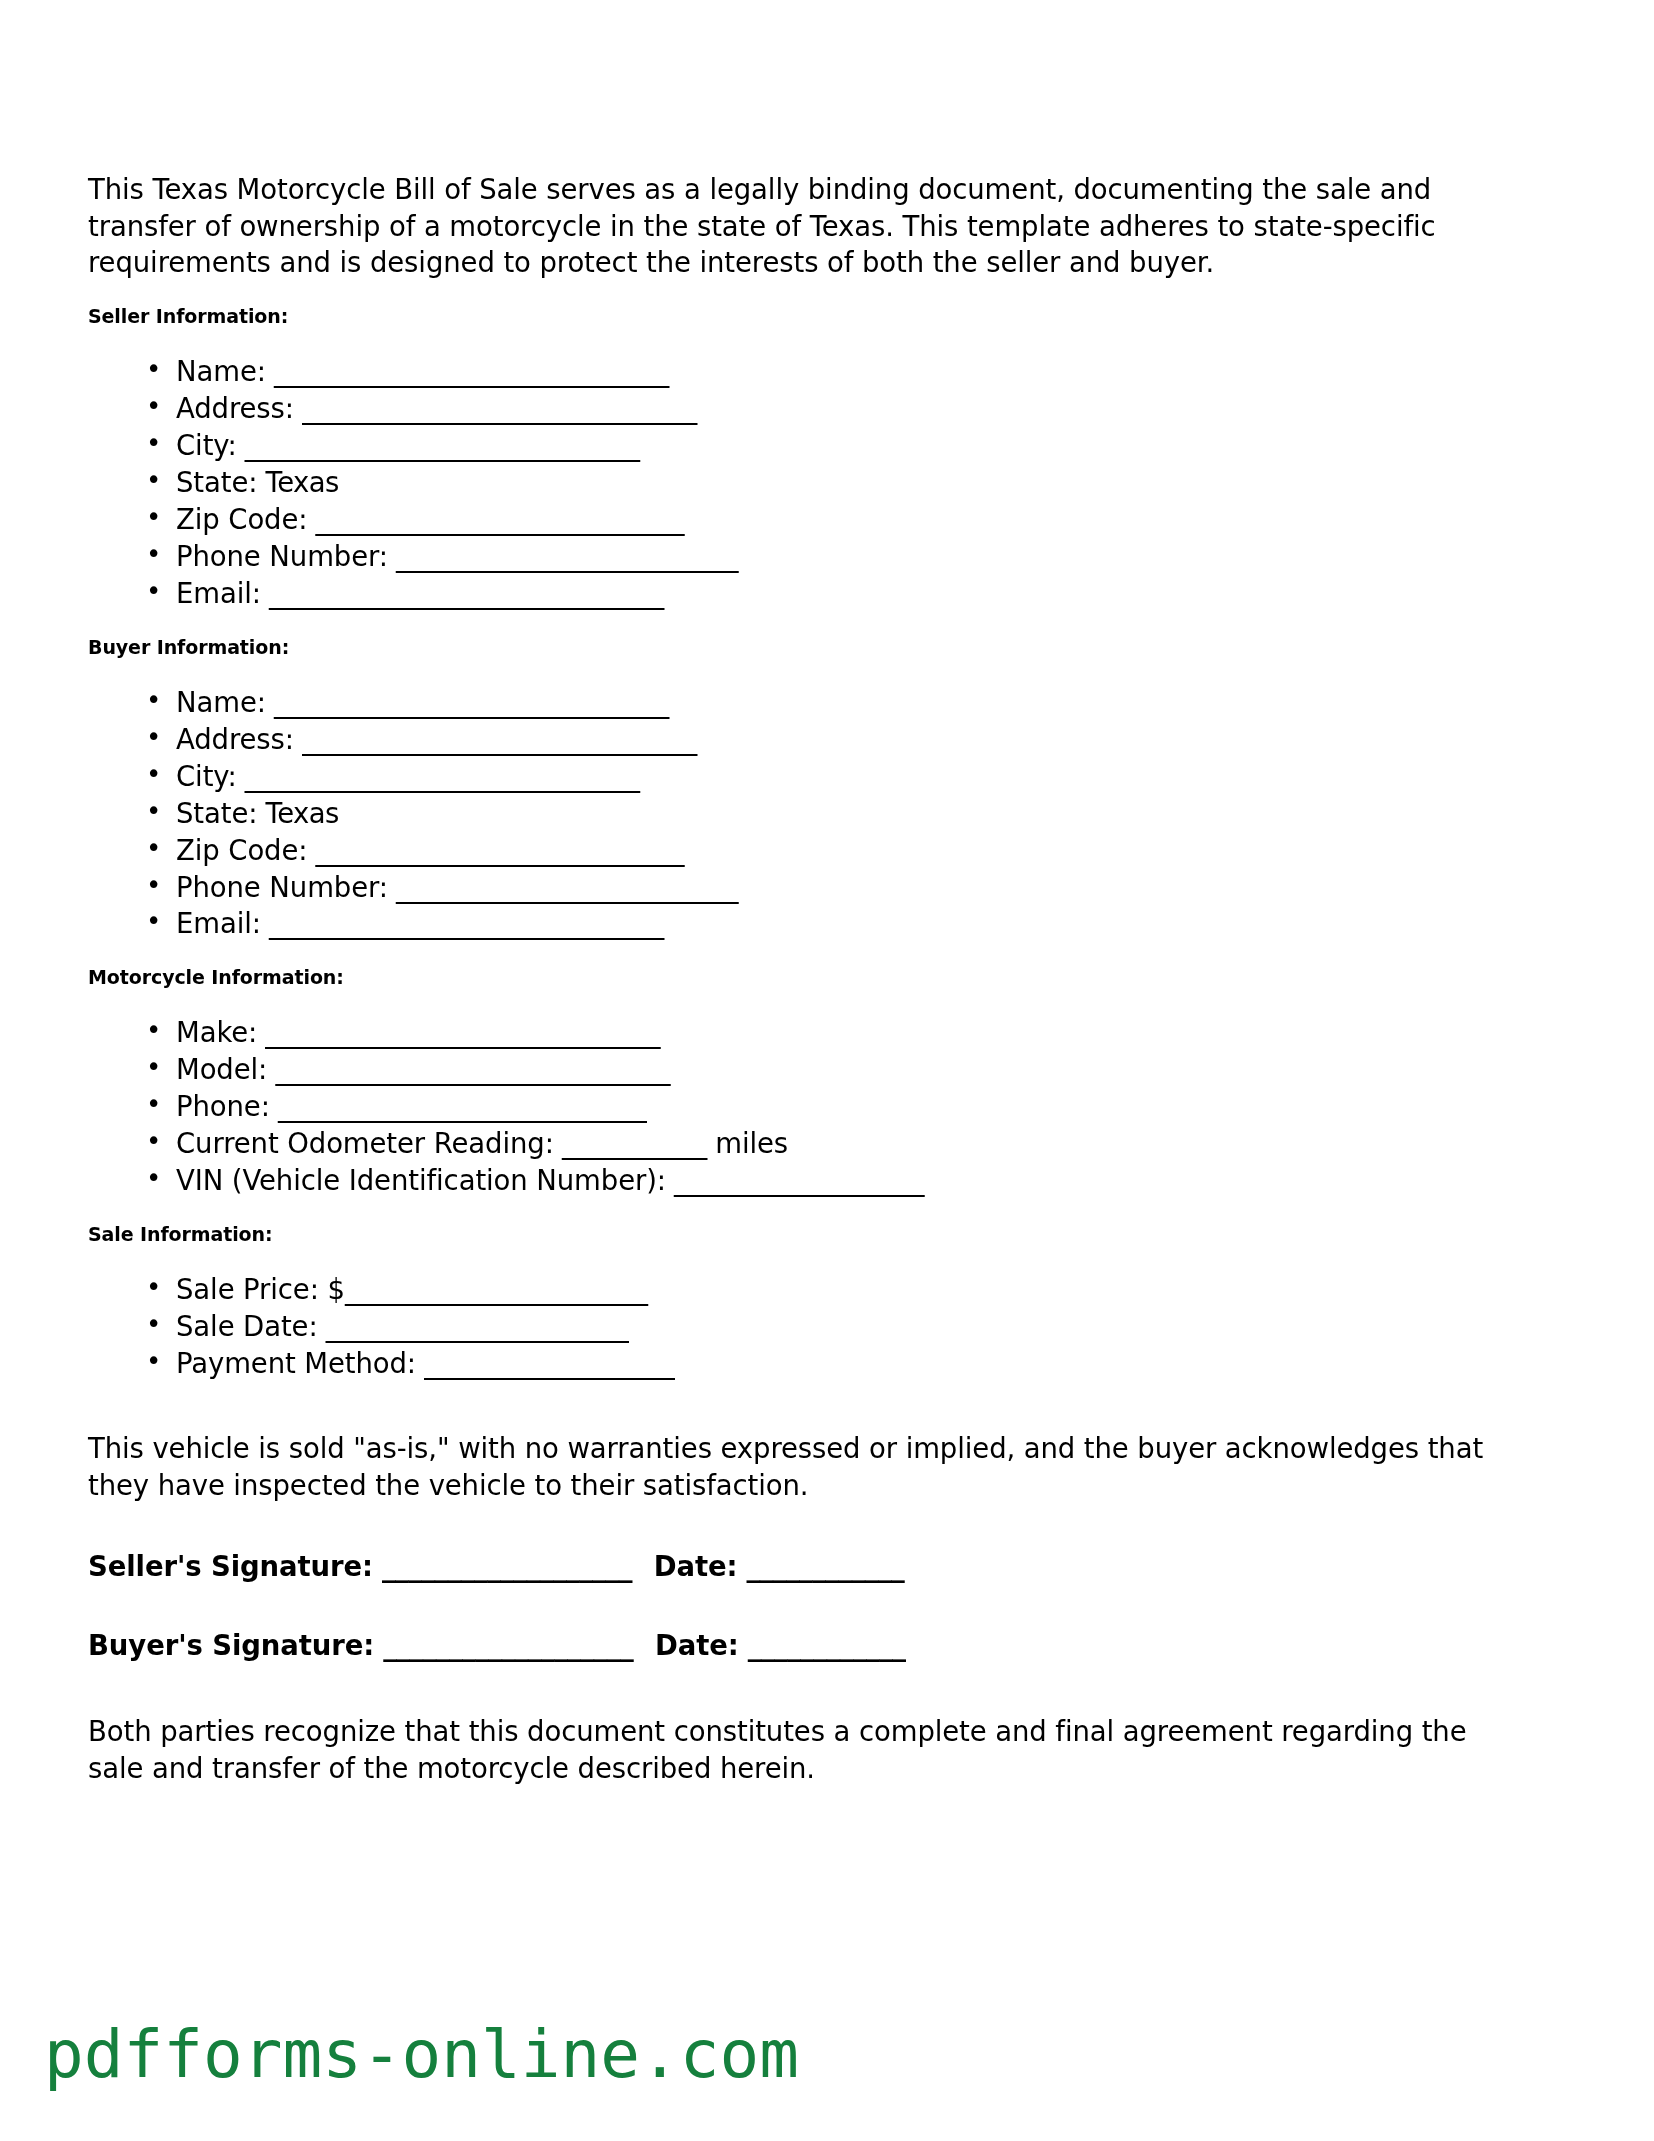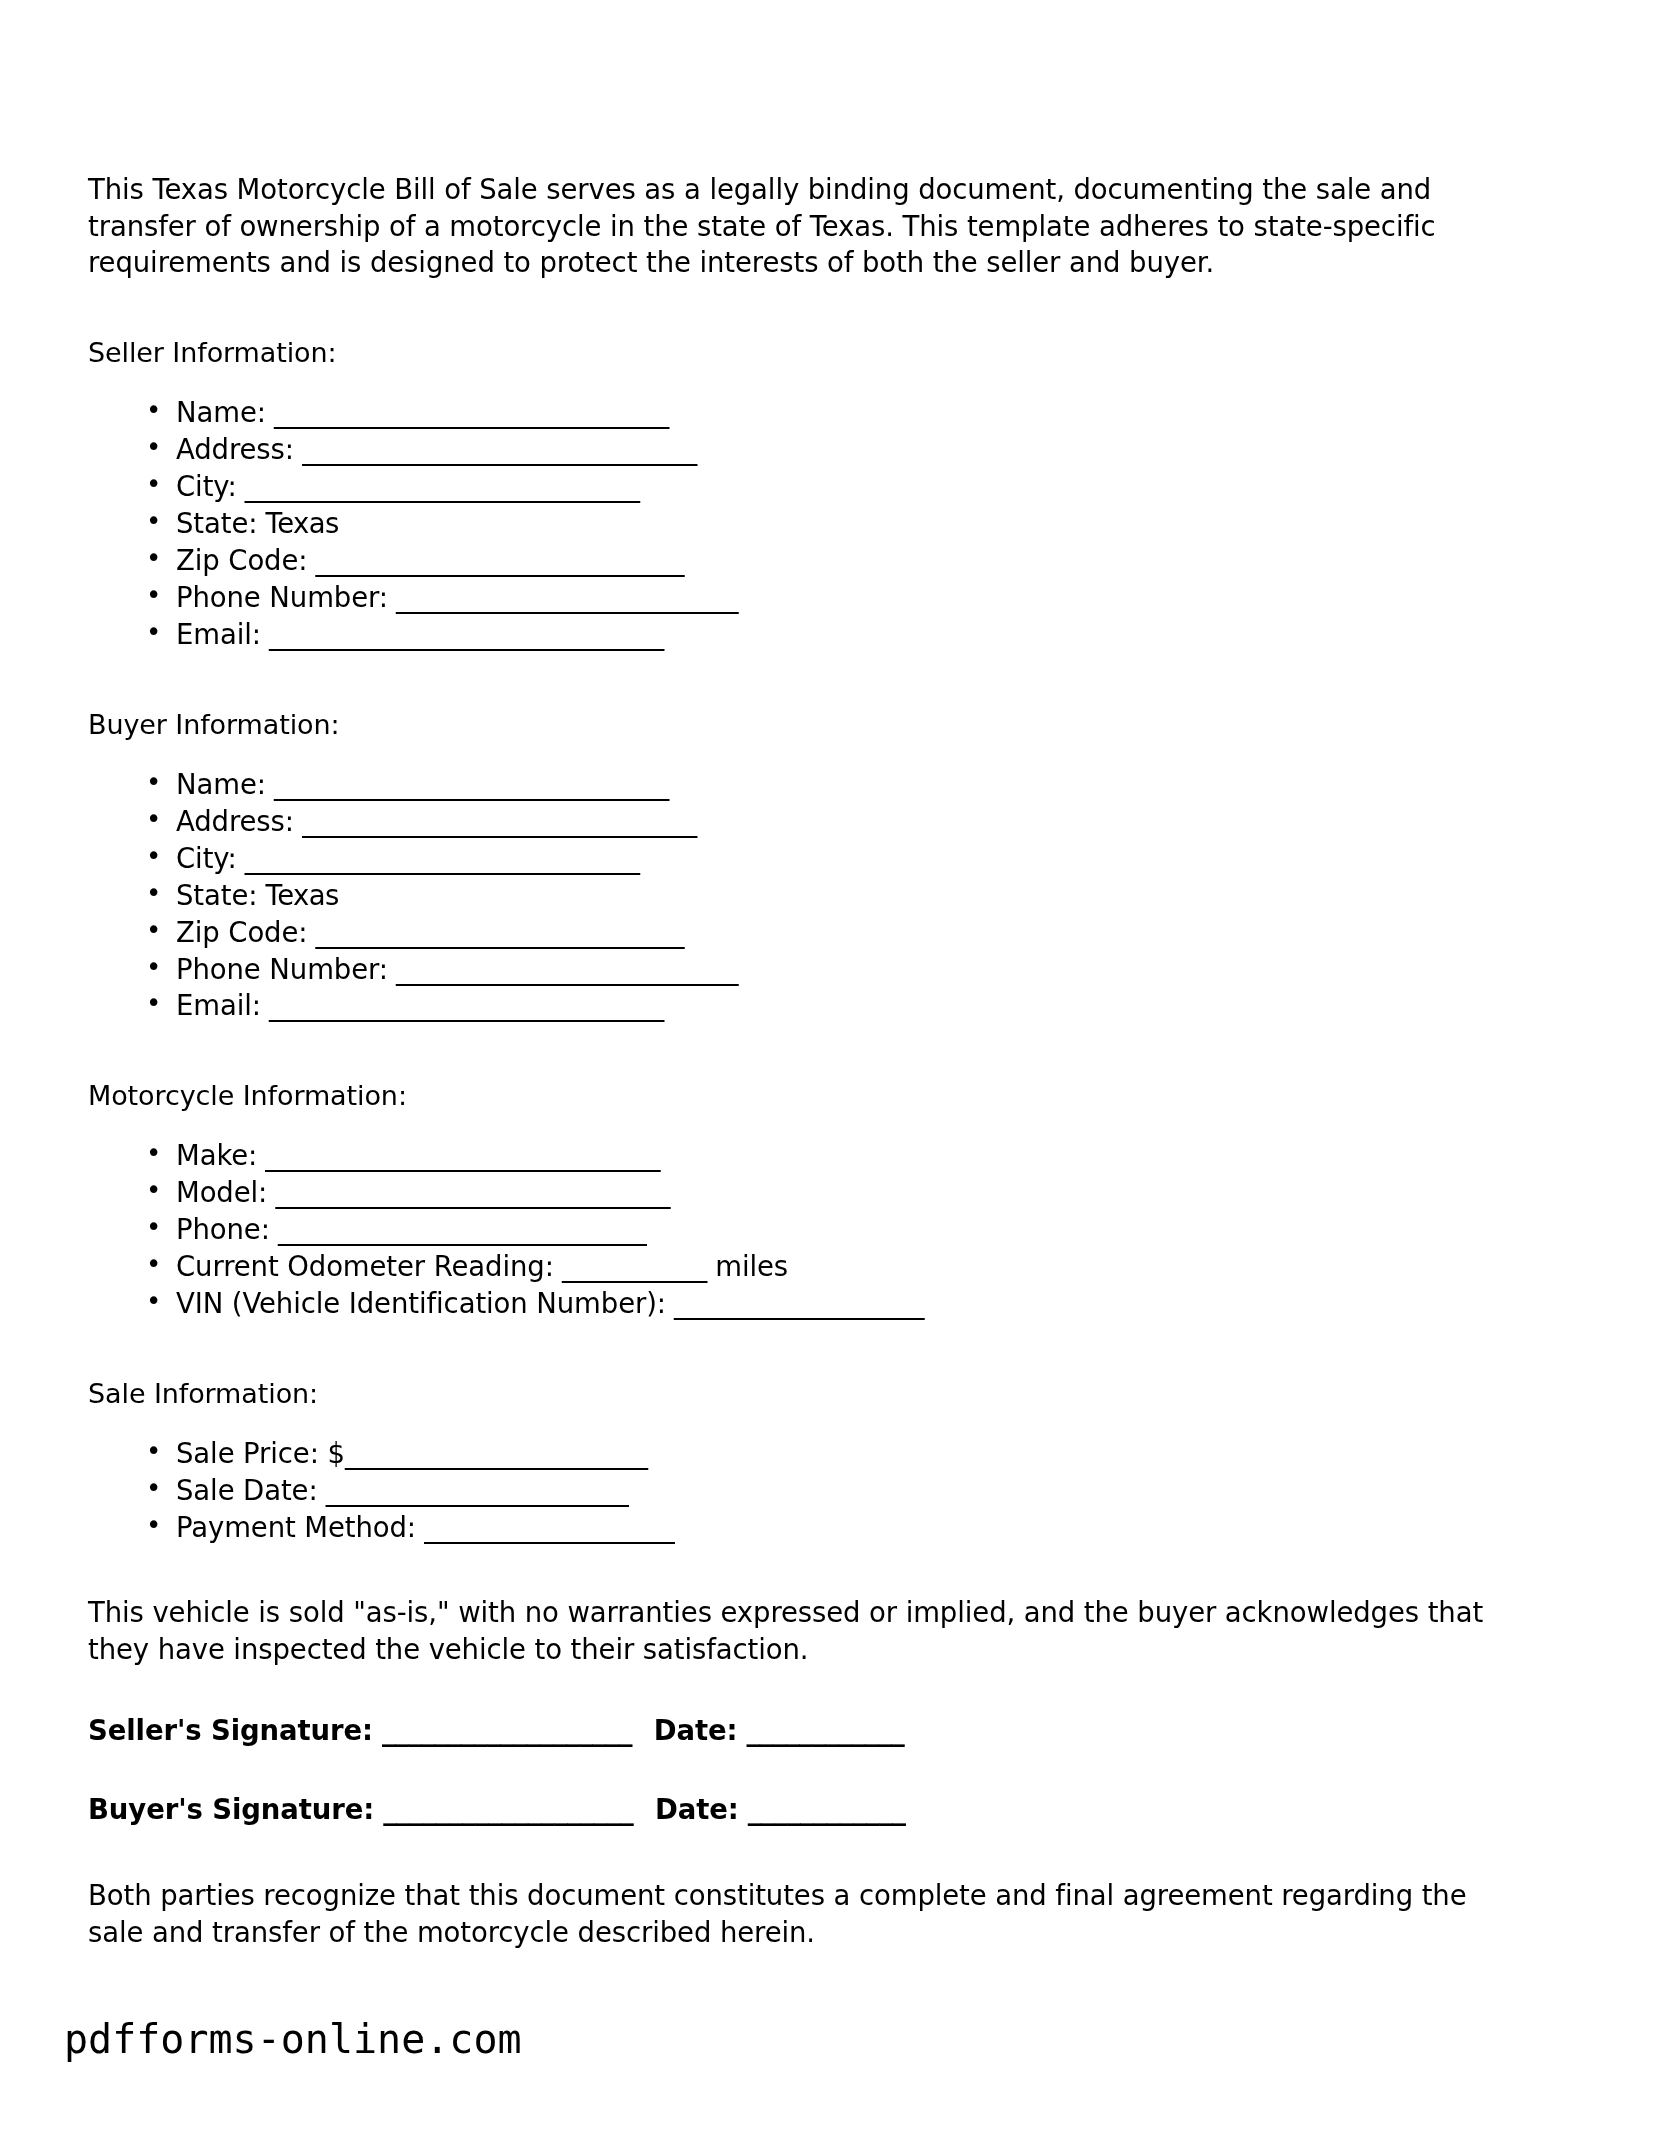--- a/index.html
+++ b/index.html
@@ -34,23 +34,23 @@
     padding-top: 12px;
   }
   .intro-para {
     font-size: 27.5px;
     line-height: 1.33;
     margin: 63px 0 0 0;
     max-width: 1440px;
     letter-spacing: -0.1px;
   }
   .section-heading {
-    font-size: 27px;
-    font-weight: normal;
-    margin: 56px 0 0 0;
+    font-size: 19px;
+    font-weight: bold;
+    margin: 24px 0 0 0;
     letter-spacing: -0.1px;
   }
   ul.field-list {
     list-style: none;
     margin: 26px 0 0 0;
     padding: 0 0 0 52px;
   }
   ul.field-list li {
     font-size: 27.5px;
     line-height: 1.345;
@@ -90,25 +90,25 @@
   }
   .closing-para {
     font-size: 27.5px;
     line-height: 1.33;
     margin: 52px 0 0 0;
     max-width: 1400px;
     letter-spacing: -0.1px;
   }
   .watermark {
     position: absolute;
-    left: 64px;
+    left: 44px;
     top: 2016px;
     font-family: "DejaVu Sans Mono", "Liberation Mono", monospace;
-    font-size: 40px;
-    color: #000000;
+    font-size: 66px;
+    color: #15803d;
     letter-spacing: 0px;
     white-space: nowrap;
   }
 </style>
 </head>
 <body>
 
 <div class="page">
 
 

